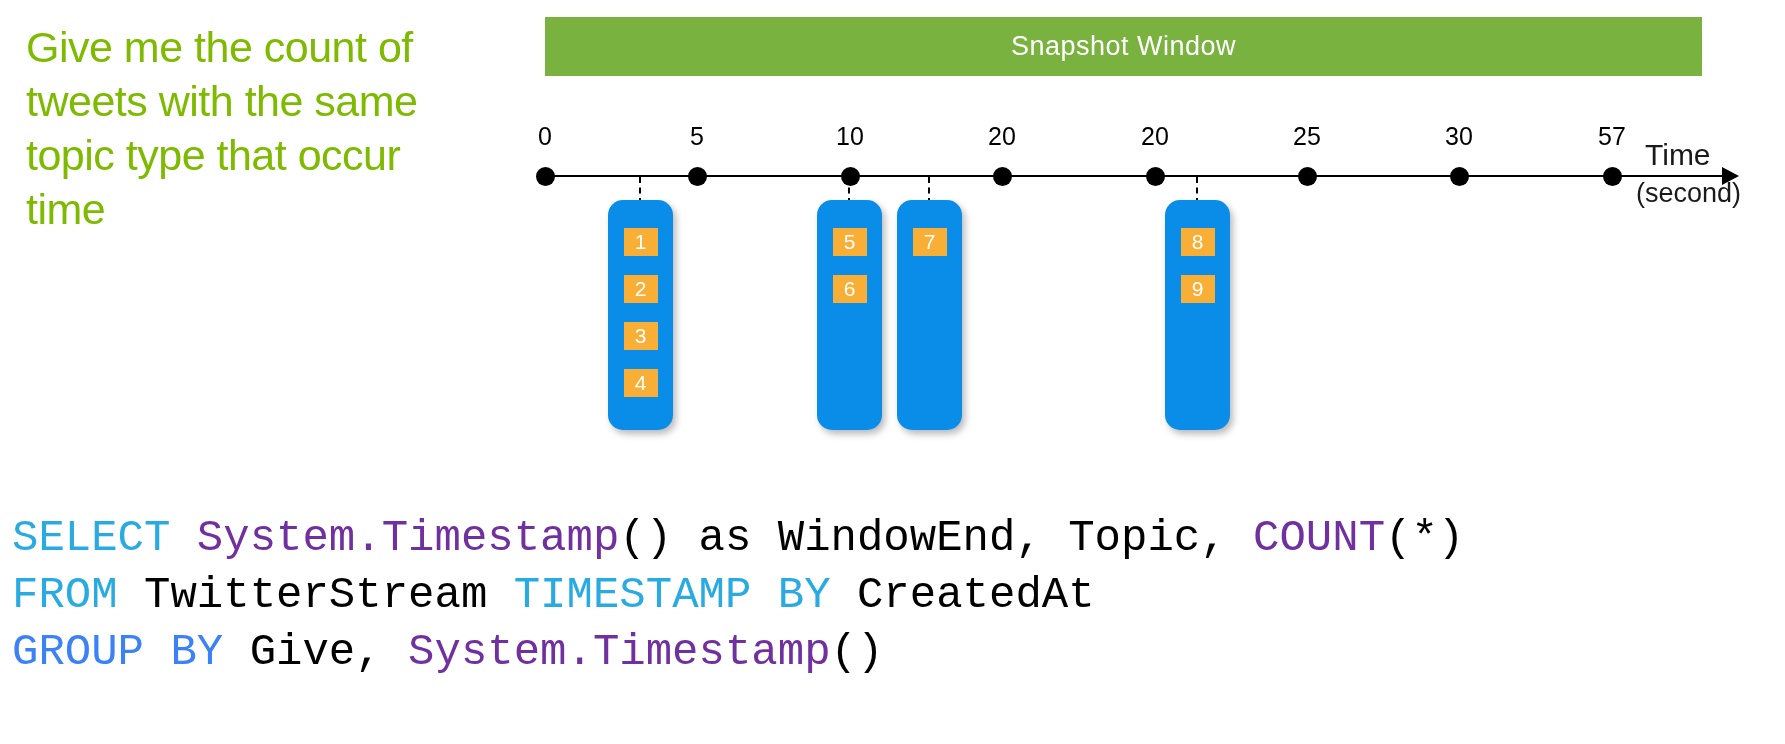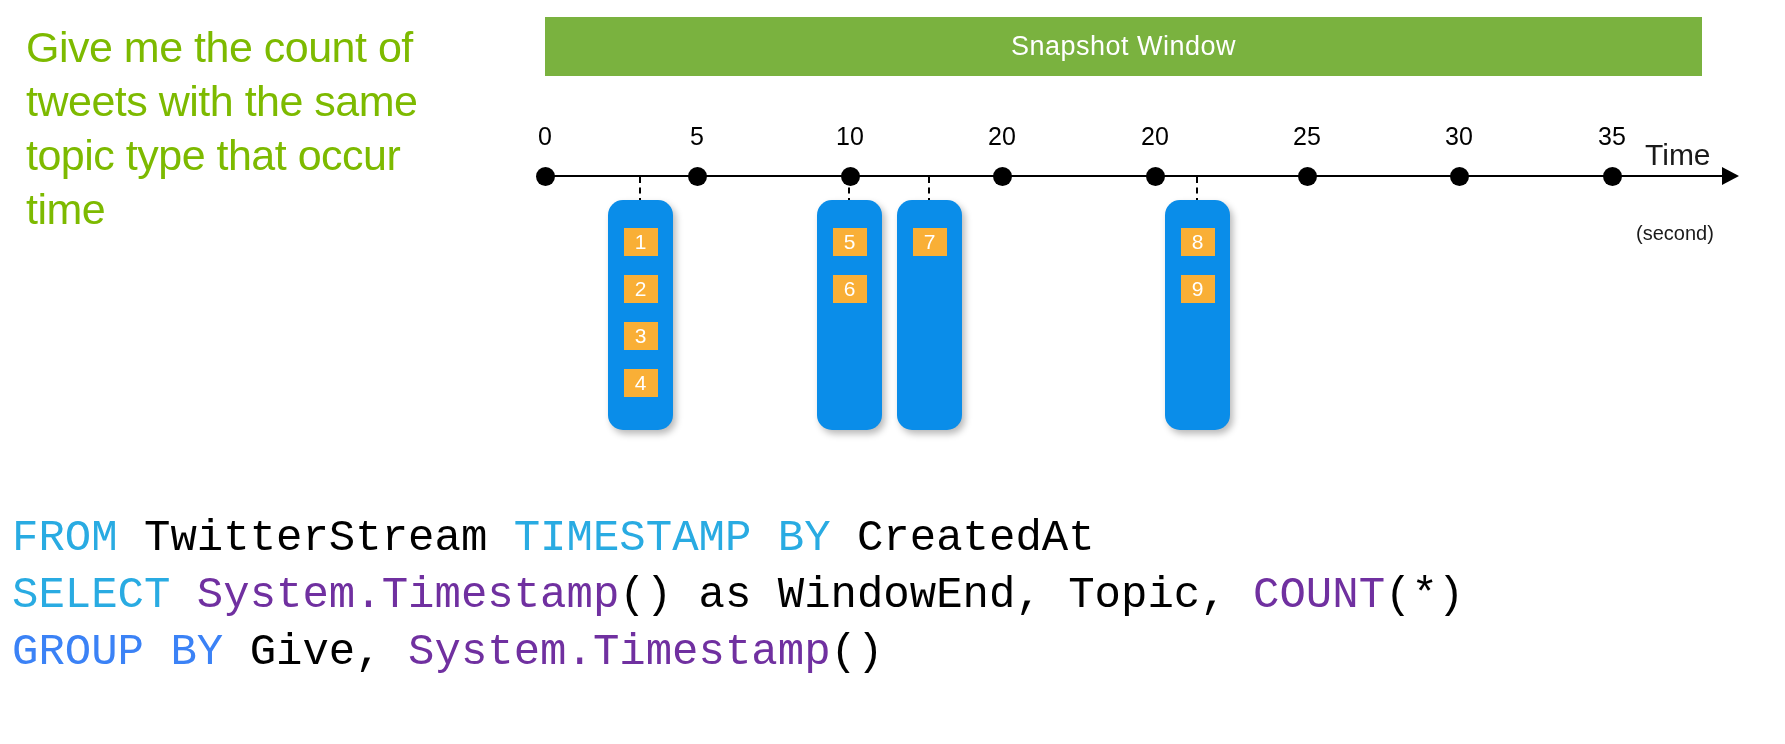--- a/index.html
+++ b/index.html
@@ -16,21 +16,21 @@
     display:flex; align-items:center; justify-content:center;
     color:#ffffff; font-size:27px; font-weight:300; letter-spacing:0.5px;
   }
   
   .axis-line { position:absolute; left:538px; top:175px; width:1192px; height:2px; background:#000; }
   .arrowhead { position:absolute; left:1722px; top:167px; width:0; height:0;
     border-left:17px solid #000; border-top:9px solid transparent; border-bottom:9px solid transparent; }
   .tick-dot  { position:absolute; top:167px; width:19px; height:19px; border-radius:50%; background:#000; }
   .tick-label{ position:absolute; top:122px; transform:translateX(-50%); font-size:25px; color:#000; }
   .time-label{ position:absolute; left:1645px; top:138px; font-size:30px; color:#1a1a1a; }
-  .time-unit { position:absolute; left:1636px; top:178px; font-size:20px; color:#1a1a1a;margin-top:44px; }
+  .time-unit { position:absolute; left:1636px; top:178px; font-size:27px; color:#1a1a1a; }
   
   .drop-line { position:absolute; top:177px; height:27px; width:0; border-left:2px dashed #000; }
   
   .window {
     position:absolute; top:200px; width:65px; height:230px; border-radius:15px;
     box-shadow:3px 4px 7px rgba(0,0,0,0.28);
     display:flex; flex-direction:column; align-items:center; padding-top:28px; gap:19px;
     box-sizing:border-box;
   }
   .event {
@@ -72,21 +72,21 @@
         <div class="tick-label" style="left: 850px; text-align: right;">10</div>
         <div class="tick-dot" style="left: 993px;"></div>
         <div class="tick-label" style="left: 1002px;">20</div>
         <div class="tick-dot" style="left: 1146px;"></div>
         <div class="tick-label" style="left: 1155px;">20</div>
         <div class="tick-dot" style="left: 1298px;"></div>
         <div class="tick-label" style="left: 1307px;">25</div>
         <div class="tick-dot" style="left: 1450px;"></div>
         <div class="tick-label" style="left: 1459px;">30</div>
         <div class="tick-dot" style="left: 1603px;"></div>
-        <div class="tick-label" style="left: 1612px;">35</div>
+        <div class="tick-label" style="left: 1612px;">57</div>
       </div>
     <div class="time-label">Time</div>
     <div class="time-unit">(second)</div>
   </div>
 
   <div id="windows">
       <div class="drop-line" style="left: 639px;"></div>
       <div class="window" style="left: 608px; background: rgb(10, 141, 233);">
         <div class="event" style="background: rgb(249, 175, 54); color: rgb(255, 255, 255);">1</div>
         <div class="event" style="background: rgb(249, 175, 54); color: rgb(255, 255, 255);">2</div>
@@ -103,18 +103,18 @@
         <div class="event" style="background: rgb(249, 175, 54); color: rgb(255, 255, 255);">7</div>
       </div>
       <div class="drop-line" style="left: 1196px;"></div>
       <div class="window" style="left: 1165px; background: rgb(10, 141, 233);">
         <div class="event" style="background: rgb(249, 175, 54); color: rgb(255, 255, 255);">8</div>
         <div class="event" style="background: rgb(249, 175, 54); color: rgb(255, 255, 255);">9</div>
       </div>
     </div>
 
   <div class="code" id="code">
+      <div class="code-line"><span style="color: rgb(41, 171, 226);">SELECT</span><span style="color: rgb(0, 0, 0);"> </span><span style="color: rgb(112, 48, 160);">System.Timestamp</span><span style="color: rgb(0, 0, 0);">() as WindowEnd, Topic, </span><span style="color: rgb(112, 48, 160);">COUNT</span><span style="color: rgb(0, 0, 0);">(*)</span></div>
       <div class="code-line"><span style="color: rgb(41, 171, 226);">FROM</span><span style="color: rgb(0, 0, 0);"> TwitterStream </span><span style="color: rgb(41, 171, 226);">TIMESTAMP BY</span><span style="color: rgb(0, 0, 0);"> CreatedAt</span></div>
-      <div class="code-line"><span style="color: rgb(41, 171, 226);">SELECT</span><span style="color: rgb(0, 0, 0);"> </span><span style="color: rgb(112, 48, 160);">System.Timestamp</span><span style="color: rgb(0, 0, 0);">() as WindowEnd, Topic, </span><span style="color: rgb(112, 48, 160);">COUNT</span><span style="color: rgb(0, 0, 0);">(*)</span></div>
       <div class="code-line"><span style="color: #3b82f6;">GROUP BY</span><span style="color: rgb(0, 0, 0);"> Give, </span><span style="color: rgb(112, 48, 160);">System.Timestamp</span><span style="color: rgb(0, 0, 0);">()</span></div>
     </div>
 
 </div>
 
 </body></html>

